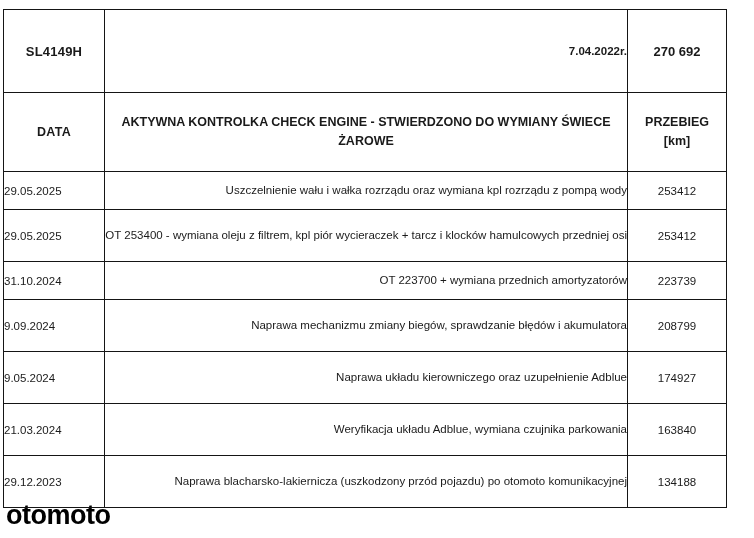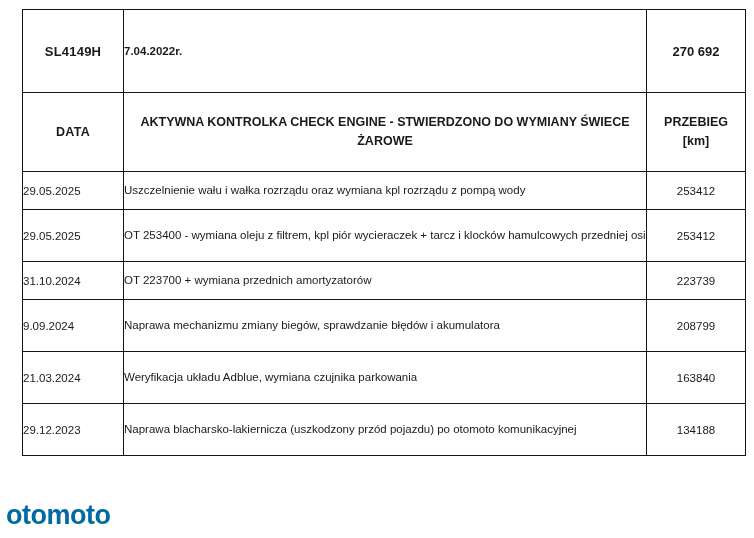--- a/index.html
+++ b/index.html
@@ -24,29 +24,29 @@
     height: 538px;
   }
 
   .watermark {
     position: absolute;
     left: 6px;
     top: 500px;
     font-size: 27px;
     font-weight: 700;
     letter-spacing: -0.5px;
-    color: #0369a1;
+    color: #000000;
     white-space: nowrap;
     user-select: none;
     z-index: 0;
   }
 
   table.service-table {
     position: absolute;
-    left: 22px;
+    left: 3px;
     top: 9px;
     width: 723px;
     border-collapse: collapse;
     table-layout: fixed;
     background: transparent;
     z-index: 1;
   }
 
   table.service-table td {
     border: 1.7px solid #151515;
@@ -63,21 +63,21 @@
   
   .cell-vehicle-id {
     height: 82px;
     text-align: center;
     font-size: 13px;
     font-weight: 700;
     letter-spacing: 0.2px;
   }
   .cell-report-date {
     height: 82px;
-    text-align: left;
+    text-align: right;
     font-size: 11.5px;
     font-weight: 700;
   }
   .cell-total-km {
     height: 82px;
     text-align: center;
     font-size: 13px;
     font-weight: 700;
   }
 
@@ -105,21 +105,21 @@
     line-height: 1.5;
   }
   .cell-head-km .km-unit { display: block; }
 
   
   td.body-date {
     font-size: 11.5px;
     font-weight: 400;
   }
   td.body-desc {
-    text-align: left;
+    text-align: right;
     font-size: 11.5px;
     font-weight: 400;
     line-height: 1.75;
     padding: 0 0 0 8px;
   }
   td.body-km {
     text-align: center;
     font-size: 11.5px;
     font-weight: 400;
   }
@@ -174,20 +174,25 @@
         <td class="body-desc">OT 223700 + wymiana przednich amortyzatorów</td>
         <td class="body-km">223739</td>
       </tr>
 
       <tr class="row-h51">
         <td class="body-date">9.09.2024</td>
         <td class="body-desc">Naprawa mechanizmu zmiany biegów, sprawdzanie błędów i akumulatora</td>
         <td class="body-km">208799</td>
       </tr>
 
+      <tr class="row-h51">
+        <td class="body-date">9.05.2024</td>
+        <td class="body-desc">Naprawa układu kierowniczego oraz uzupełnienie Adblue</td>
+        <td class="body-km">174927</td>
+      </tr>
 
       <tr class="row-h51">
         <td class="body-date">21.03.2024</td>
         <td class="body-desc">Weryfikacja układu Adblue, wymiana czujnika parkowania</td>
         <td class="body-km">163840</td>
       </tr>
 
       <tr class="row-h51">
         <td class="body-date">29.12.2023</td>
         <td class="body-desc">Naprawa blacharsko-lakiernicza (uszkodzony przód pojazdu) po otomoto komunikacyjnej</td>

